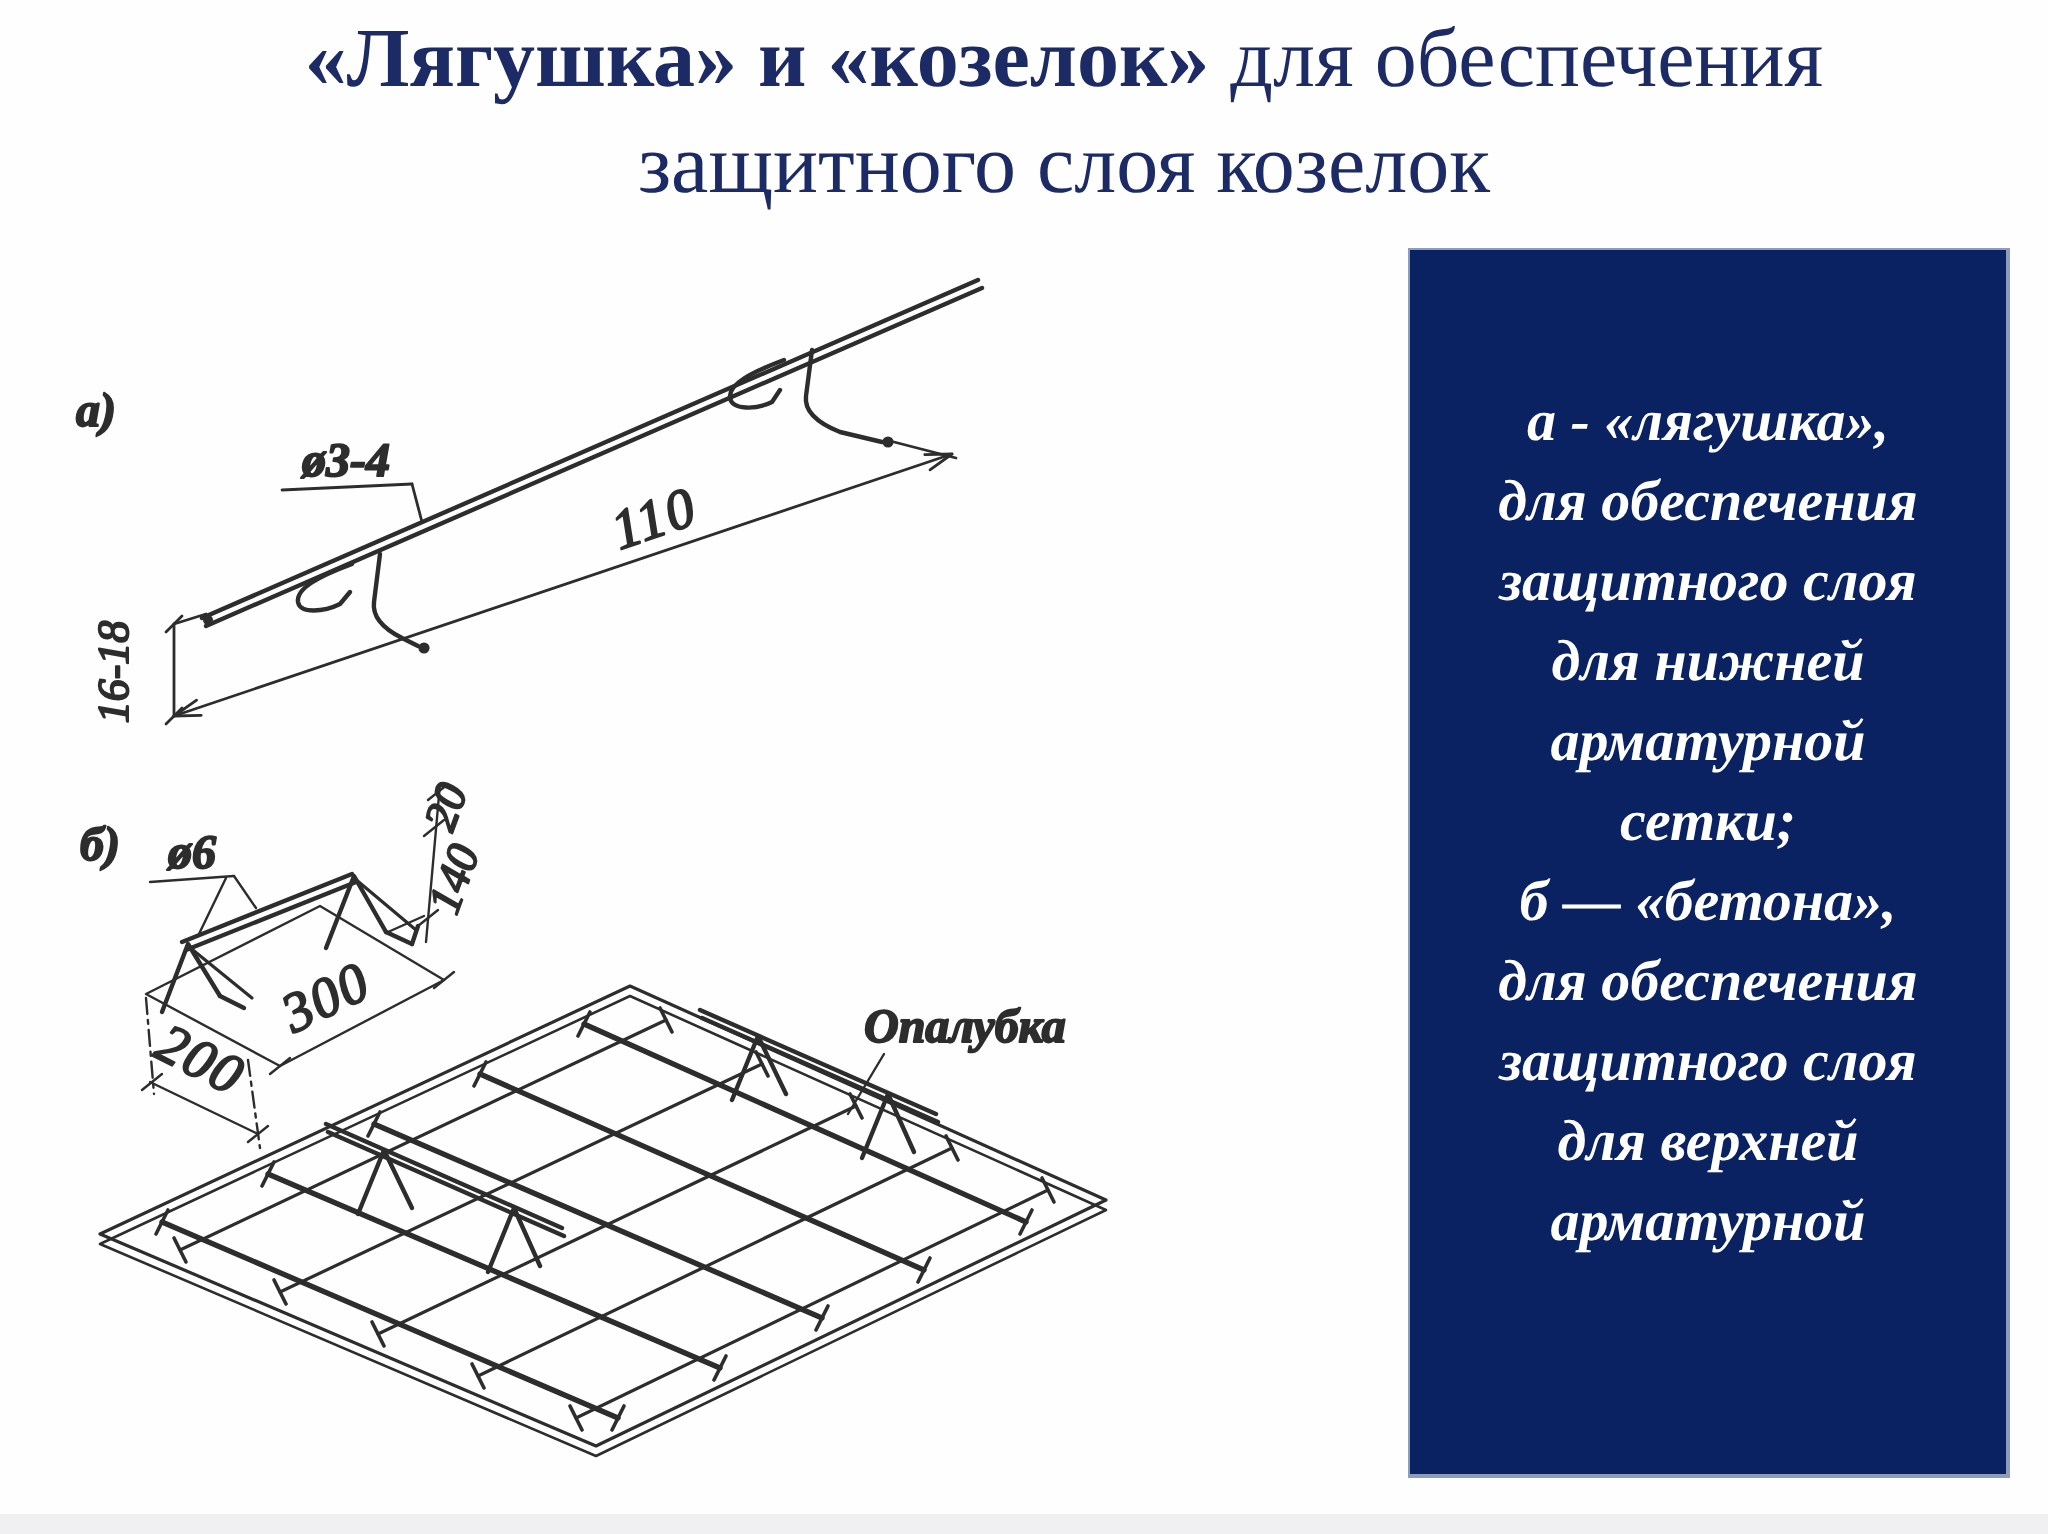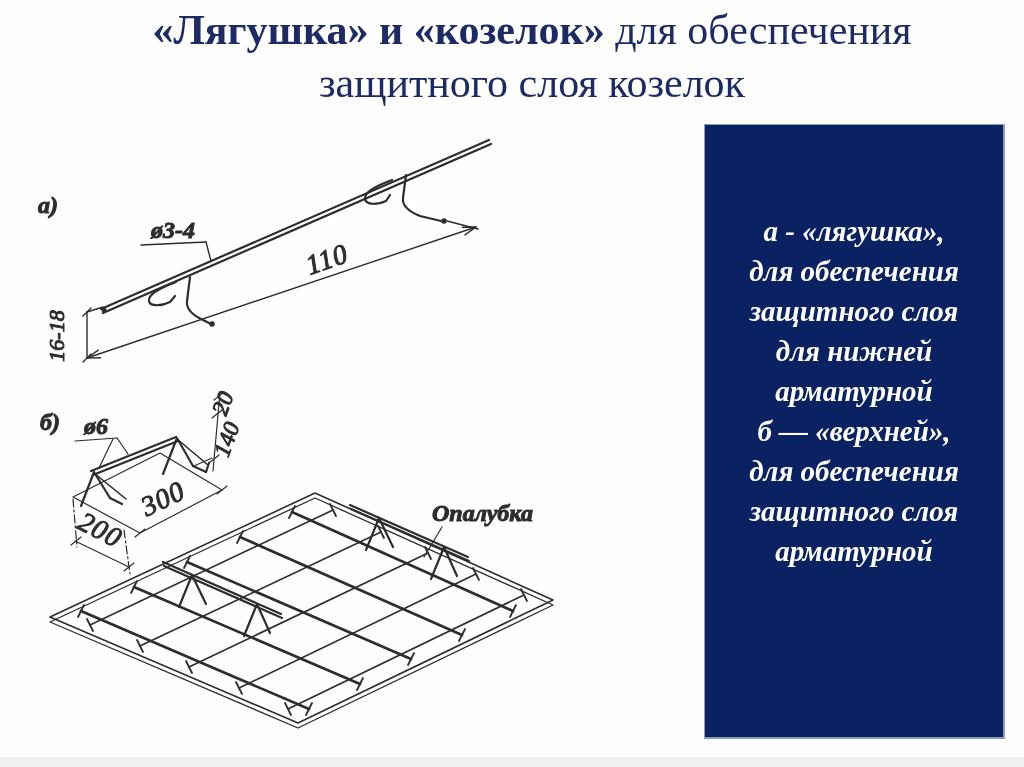--- a/index.html
+++ b/index.html
@@ -8,21 +8,21 @@
          font-family:"Liberation Serif",serif;overflow:hidden;}
   
   .title{position:absolute;top:4px;left:0;width:1024px;text-align:center;
          color:#1c2a66;font-size:42px;line-height:53px;margin-left:20px;}
   .title .tb{font-weight:bold;}
   
   .panel{position:absolute;left:704px;top:124px;width:301px;height:615px;
          box-sizing:border-box;background:#0a2162;
          border:1px solid #8e9cbb;border-right-width:2px;border-bottom-width:2px;
          color:#ffffff;text-align:center;font-style:italic;font-weight:bold;
-         font-size:29px;line-height:40px;padding-top:86px;}
+         font-size:29px;line-height:40px;padding-top:66px;}
   .panel .u{}
   
   svg.draw{position:absolute;left:0;top:0;}
   svg.draw text{font-family:"Liberation Serif",serif;fill:#2d2d2d;font-style:italic;}
   svg.draw .lbl{font-weight:bold;font-size:24px;}
   svg.draw .dim{font-size:28px;letter-spacing:1px;}
   svg.draw .dims{font-size:23px;}
   svg.draw .dimv{font-size:22px;}
   .strip{position:absolute;left:0;bottom:0;width:1024px;height:10px;background:#f0eff1;}
 </style>
@@ -181,20 +181,22 @@
     <line x1="442" y1="527" x2="424" y2="557" stroke-width="1.2"></line>
     <text class="lbl" x="432" y="521">Опалубка</text>
   </svg>
 
   <div class="panel">
     <div>а - «лягушка»,</div>
     <div>для обеспечения</div>
     <div>защитного слоя</div>
     <div><span>для </span><span class="u">нижней</span></div>
     <div>арматурной</div>
-    <div>б — «верхней»,</div>
+    <div>сетки;</div>
+    <div>б — «бетона»,</div>
     <div>для обеспечения</div>
     <div>защитного слоя</div>
+    <div><span>для </span><span class="u">верхней</span></div>
     <div>арматурной</div>
   </div>
 
   <div class="strip"></div>
 </div>
 
 </body></html>

